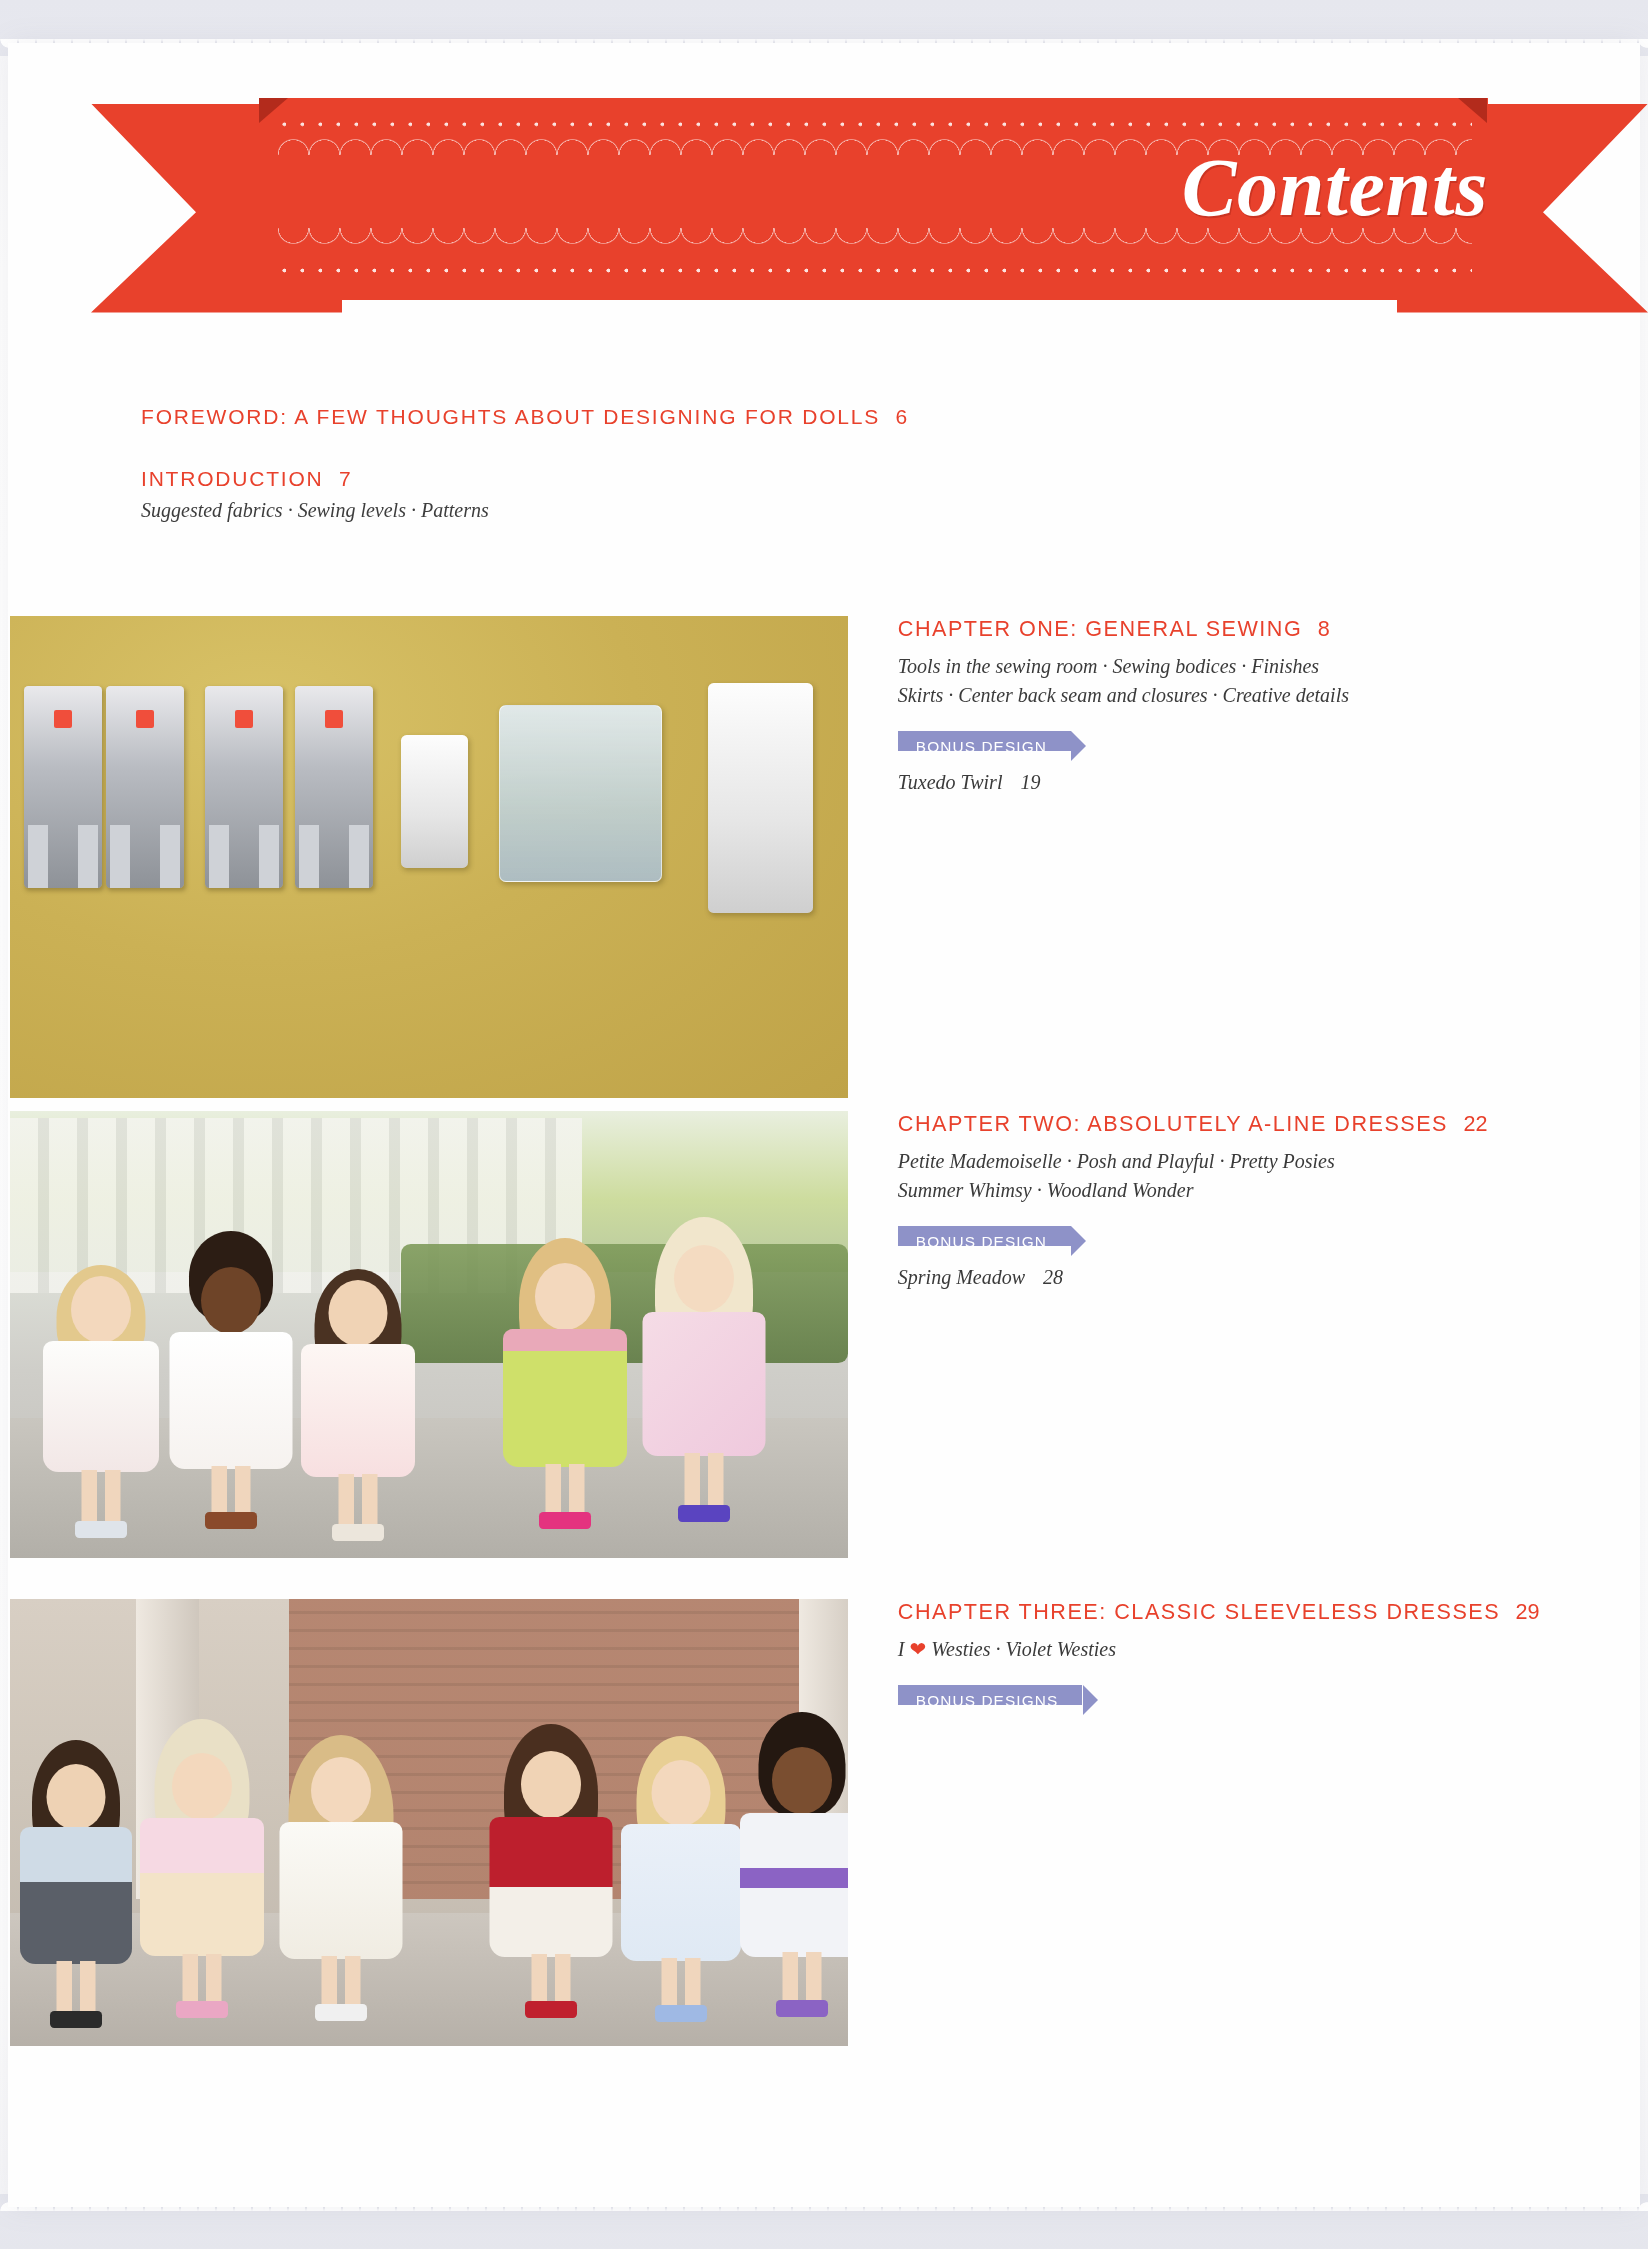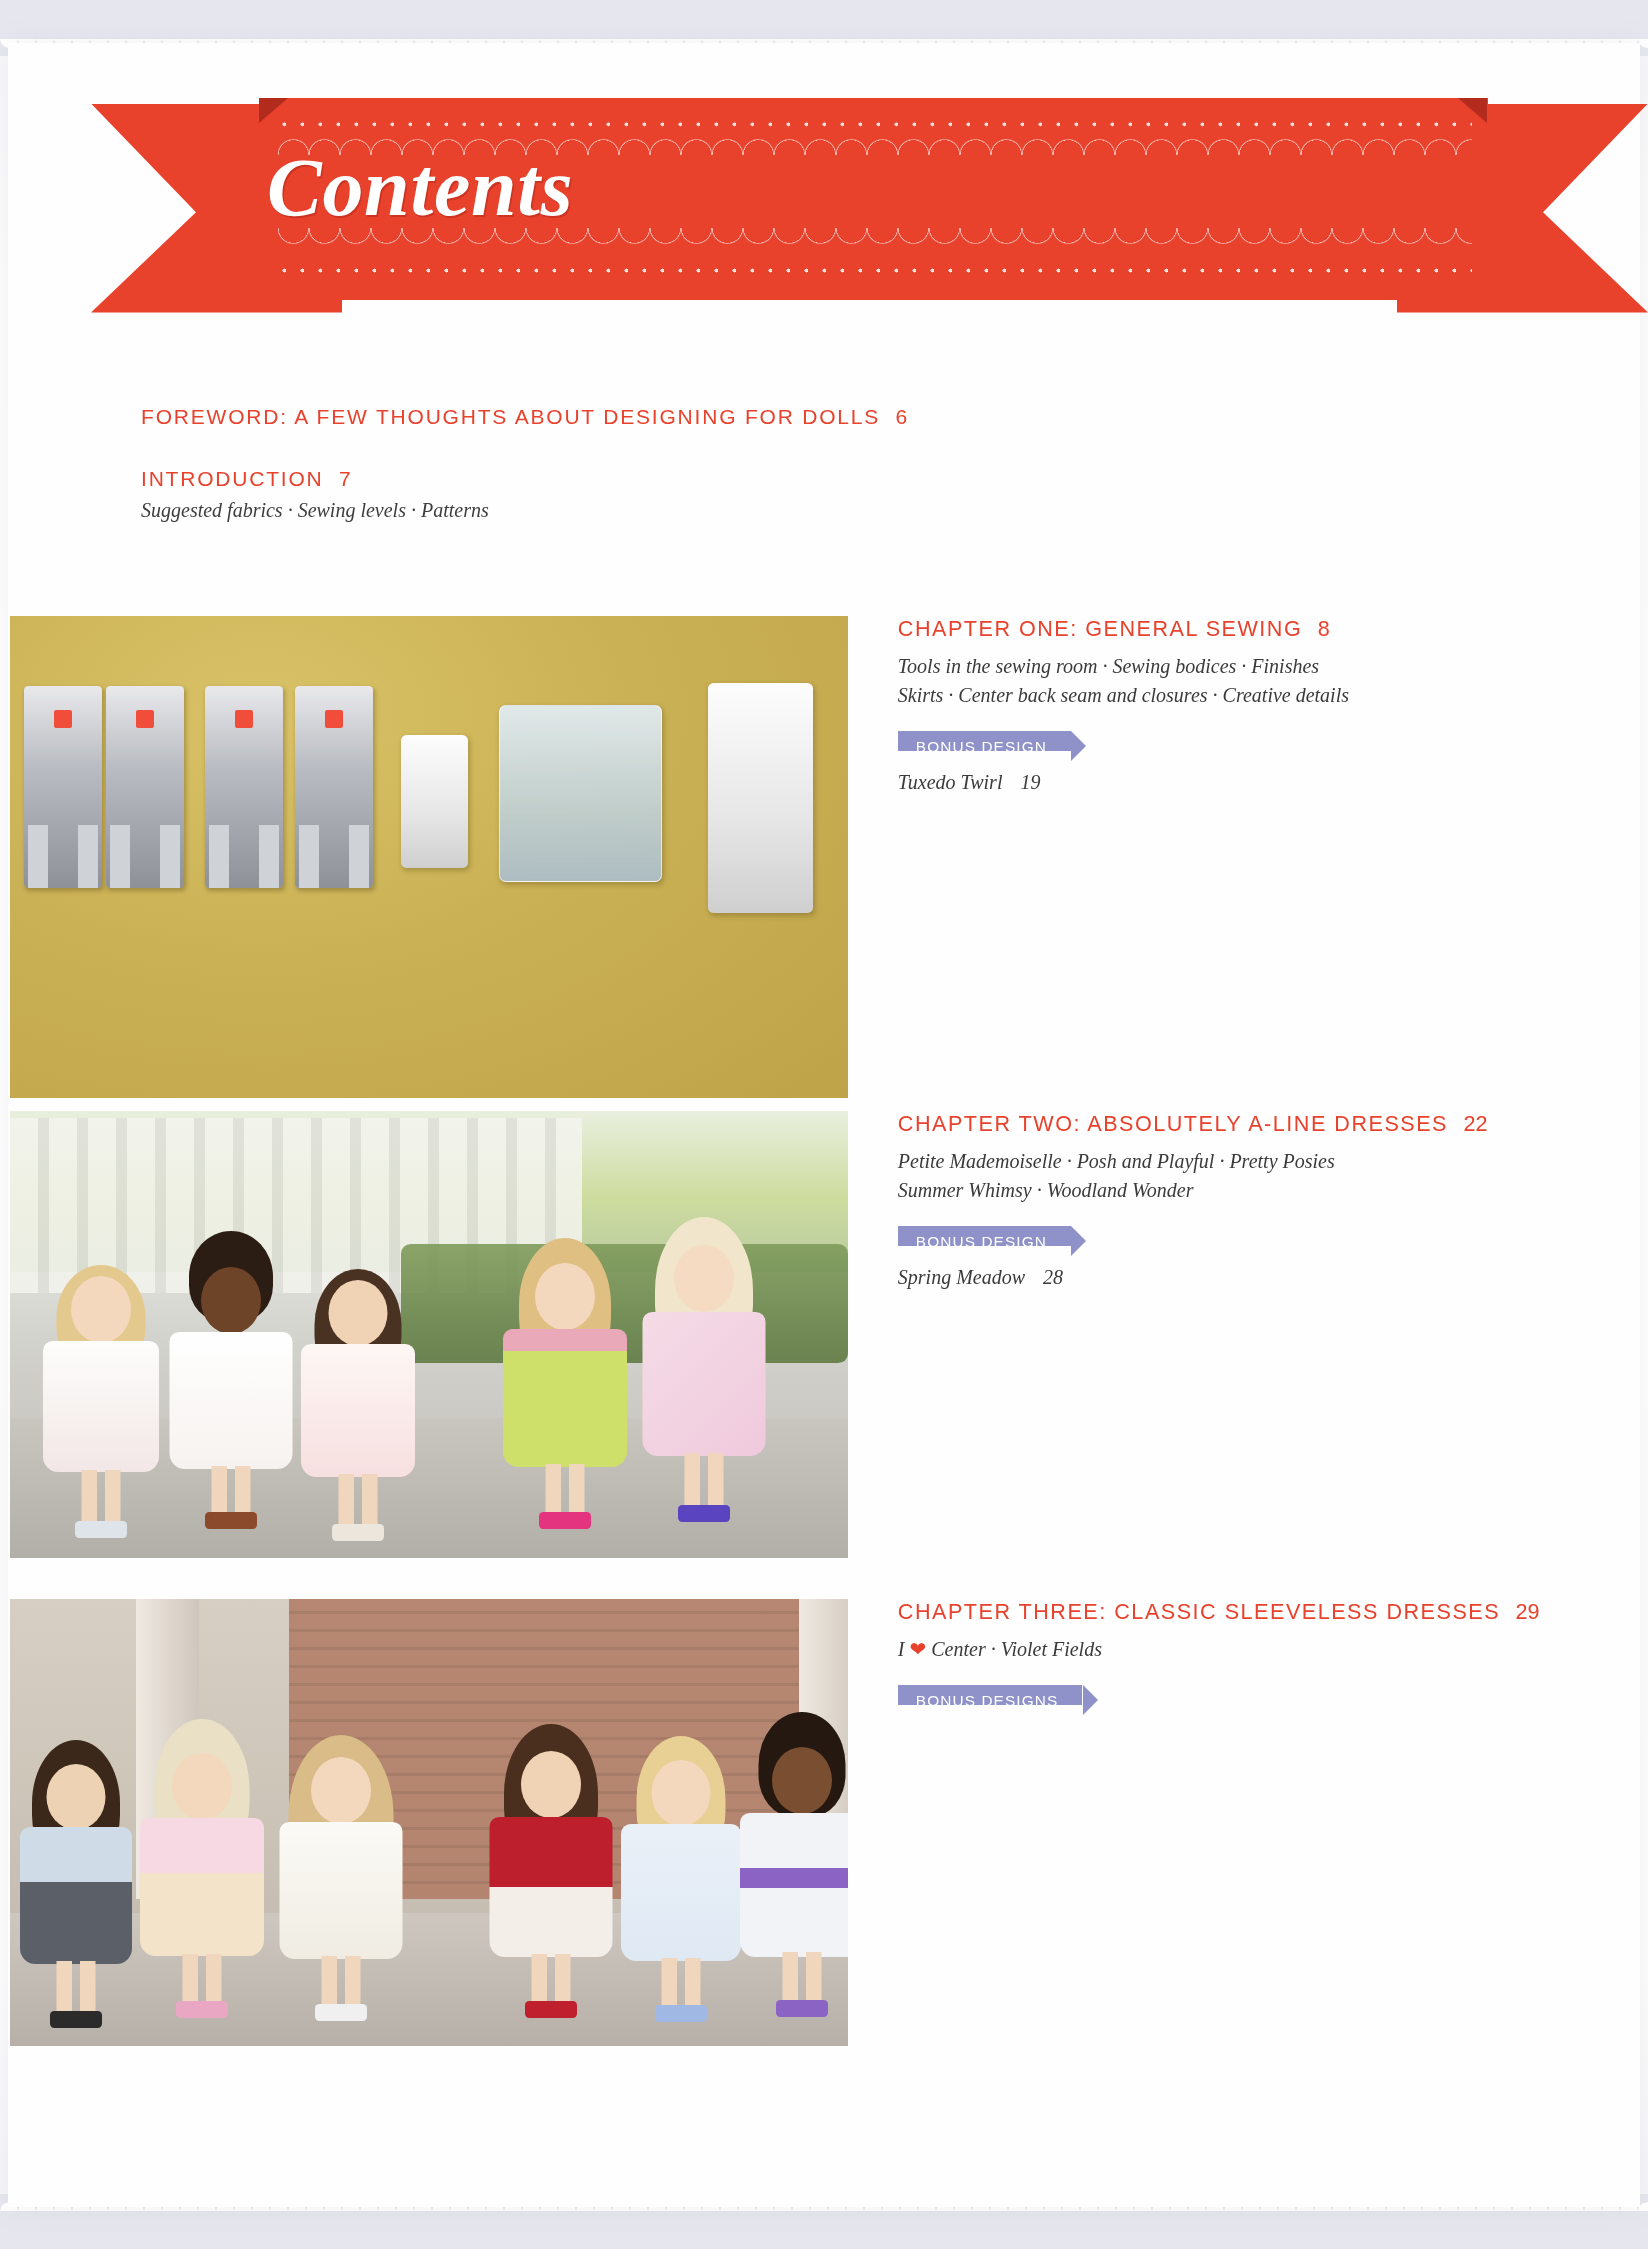--- a/index.html
+++ b/index.html
@@ -123,24 +123,24 @@
     background-size: 31px 25px;
     background-repeat: repeat-x;
     opacity: 0.75;
   }
   .ribbon-wave.bot {
     top: 130px;
     transform: scaleY(-1);
   }
   .contents-title {
     position: absolute;
-    left: 176px;
+    left: 168px;
     top: 43px;
     width: 1229px;
-    text-align: left;
+    text-align: right;
     color: #ffffff;
     font-family: "Liberation Serif", serif;
     font-size: 82px;
     font-style: italic;
     font-weight: bold;
     letter-spacing: 0.7px;
     text-shadow: 1.4px 2.1px 0 rgba(150,30,18,0.35);
   }
 
   
@@ -544,19 +544,19 @@
           <div class="dress" style="top:101px; width:124px; height:144px; background:linear-gradient(180deg,#f2f3f7 0 38%,#8b63c4 38% 52%,#f2f3f7 52% 100%);"></div>
           <div class="legs2" style="top:240px; height:52px;"></div>
           <div class="shoes" style="top:288px; background:#8b63c4;"></div>
         </div>
       </div>
     </div>
     <div class="row-text">
       <div class="chap-head">
         <span>CHAPTER THREE: CLASSIC SLEEVELESS DRESSES</span><span class="pg">29</span>
       </div>
-      <div class="chap-sub"><span>I </span><span class="heart">❤</span><span> Center  ·  Violet Fields</span></div>
+      <div class="chap-sub"><span>I </span><span class="heart">❤</span><span> Westies  ·  Violet Westies</span></div>
       <div class="bonus-tag">BONUS DESIGNS</div>
     </div>
   </div>
 
 </div>
 
 
 </body></html>

